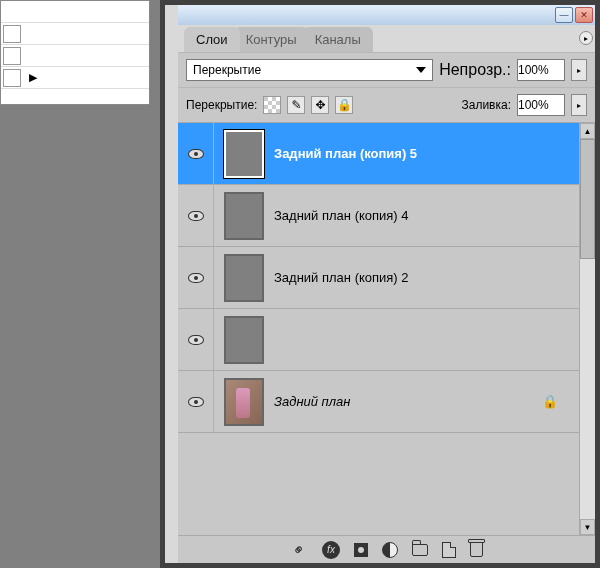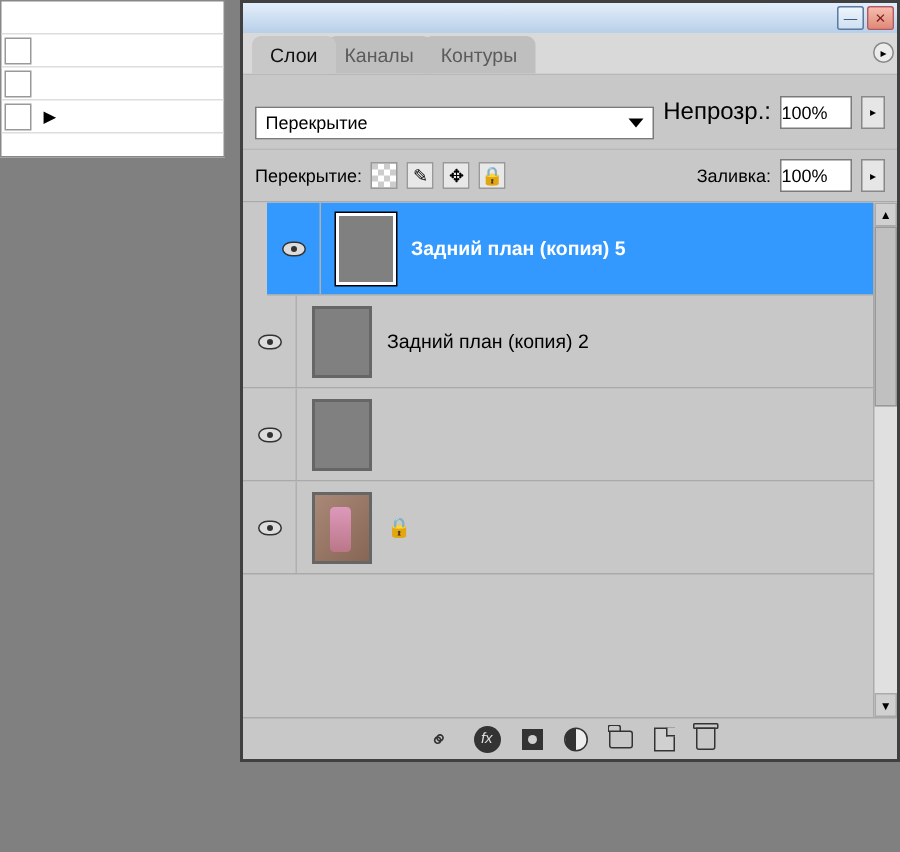--- a/index.html
+++ b/index.html
@@ -3,49 +3,49 @@
 <meta charset="utf-8">
 <style>
 *{box-sizing:border-box;margin:0;padding:0;font-family:Tahoma,Arial,sans-serif;font-size:12px;}
 body{background:#808080;width:600px;height:568px;overflow:hidden;position:relative;}
 
 .bg-frag{position:absolute;left:0;top:0;width:150px;height:105px;background:#fff;border:1px solid #888;}
 .bg-frag .frow{height:22px;border-bottom:1px solid #ddd;display:flex;align-items:center;}
 .bg-frag .fbox{width:18px;height:18px;border:1px solid #999;margin:2px;}
 .bg-frag .farrow{font-size:11px;margin-left:6px}
 
-.panel{position:absolute;left:160px;top:0;width:440px;height:508px;background:#d9d9d9;border:2px solid #404040;display:flex;flex-direction:column;}
+.panel{position:absolute;left:160px;top:0;width:440px;height:568px;background:#d9d9d9;border:5px solid #404040;display:flex;flex-direction:column;padding-left:13px;}
 
 .titlebar{height:20px;background:linear-gradient(#e3eefb,#b8cfe8);display:flex;justify-content:flex-end;align-items:center;padding:0 2px;}
 .tbtn{width:18px;height:16px;margin-left:2px;border:1px solid #5a7aa0;border-radius:2px;display:flex;align-items:center;justify-content:center;font-size:10px;background:linear-gradient(#eef4fb,#cfe0f2);cursor:pointer;}
 .tbtn.close{background:linear-gradient(#f6bcae,#e08a77);border-color:#b55;}
 .tbtn.close::after{content:"✕";font-size:9px;color:#7a1c1c;}
 .tbtn.min::after{content:"—";font-size:9px;color:#2a4a72;}
 
 .tabs{height:27px;background:#d9d9d9;display:flex;align-items:flex-end;padding-left:6px;position:relative;}
 .tab{padding:5px 12px;color:#5b5b5b;border-top-left-radius:6px;border-top-right-radius:6px;font-size:13px;cursor:pointer;position:relative;}
 .tab.active{background:#c8c8c8;color:#111;z-index:2;}
 .tab.inactive{background:#bfbfbf;margin-left:-6px;z-index:1;}
 .menu-fly{position:absolute;right:2px;top:6px;width:14px;height:14px;border:1px solid #888;border-radius:50%;display:flex;align-items:center;justify-content:center;font-size:8px;cursor:pointer;background:#ececec}
 
 .opt-row{background:#c8c8c8;padding:6px 8px;display:flex;align-items:center;gap:6px;border-top:1px solid #b8b8b8;}
-.blend{flex:1;display:flex;align-items:center;border:1px solid #7a7a7a;background:#fff;height:22px;padding:0 6px;justify-content:space-between;cursor:pointer;margin-top:15px;}
+.blend{flex:1;display:flex;align-items:center;border:1px solid #7a7a7a;background:#fff;height:22px;padding:0 6px;justify-content:space-between;cursor:pointer;}
 .blend .tri{width:0;height:0;border-left:5px solid transparent;border-right:5px solid transparent;border-top:6px solid #000;}
 .oplabel{font-size:16px;}
 .valbox{width:48px;height:22px;border:1px solid #7a7a7a;background:#fff;text-align:left;line-height:20px;}
 .spin{width:16px;height:22px;border:1px solid #888;background:#e6e6e6;display:flex;align-items:center;justify-content:center;font-size:8px;cursor:pointer}
 
 .lock-row{background:#c8c8c8;padding:6px 8px;display:flex;align-items:center;gap:6px;border-top:1px solid #b8b8b8;border-bottom:1px solid #aaa;}
 .licon{width:18px;height:18px;display:flex;align-items:center;justify-content:center;border:1px solid #999;background:#e8e8e8;cursor:pointer;font-size:12px;}
 .spacer{flex:1}
 
 .layers{flex:1;background:#c8c8c8;display:flex;overflow:hidden;}
 .llist{flex:1;overflow:hidden;}
 .layer{display:flex;align-items:center;height:62px;border-bottom:1px solid #aaa;background:#c8c8c8;}
-.layer.selected{background:#3399ff;color:#fff;font-weight:bold;margin-left:16px;}
+.layer.selected{background:#3399ff;color:#fff;font-weight:bold;}
 .vis{width:36px;display:flex;align-items:center;justify-content:center;border-right:1px solid #b0b0b0;height:100%;}
 .eye{width:16px;height:10px;border:1px solid #333;border-radius:50%/60%;position:relative;cursor:pointer;background:#ddd}
 .eye::after{content:"";position:absolute;left:5px;top:2px;width:4px;height:4px;border-radius:50%;background:#333}
 .thumb{width:40px;height:48px;background:#808080;border:2px solid #666;margin:0 10px;}
 .layer.selected .thumb{border:2px solid #fff;outline:1px solid #000;}
 .thumb.bg{background:linear-gradient(135deg,#a87,#865);position:relative;}
 .thumb.bg::after{content:"";position:absolute;left:10px;top:8px;width:14px;height:30px;background:linear-gradient(#d9b,#b78);border-radius:3px;}
 .lname{flex:1;font-size:13px;}
 .layer.bottom .lname{font-style:italic;}
 .lockicon{margin-right:20px;font-size:13px;color:#444}
@@ -88,22 +88,22 @@
 
 <div class="panel">
 
   <div class="titlebar">
     <div class="tbtn min"></div>
     <div class="tbtn close"></div>
   </div>
 
   <div class="tabs">
     <div class="tab active">Слои</div>
+    <div class="tab inactive">Контуры</div>
     <div class="tab inactive">Каналы</div>
-    <div class="tab inactive">Контуры</div>
     <div class="menu-fly">▸</div>
   </div>
 
   <div class="opt-row">
     <div class="blend">
       <span>Перекрытие</span>
       <span class="tri"></span>
     </div>
     <span class="oplabel">Непрозр.:</span>
     <div class="valbox">100%</div>
@@ -129,33 +129,41 @@
             <div class="eye"></div>
           </div>
           <div class="thumb"></div>
           <div class="lname">Задний план (копия) 5</div>
         </div>
         <div class="layer">
           <div class="vis">
             <div class="eye"></div>
           </div>
           <div class="thumb"></div>
+          <div class="lname">Задний план (копия) 4</div>
+        </div>
+        <div class="layer">
+          <div class="vis">
+            <div class="eye"></div>
+          </div>
+          <div class="thumb"></div>
           <div class="lname">Задний план (копия) 2</div>
         </div>
         <div class="layer">
           <div class="vis">
             <div class="eye"></div>
           </div>
           <div class="thumb"></div>
         </div>
         <div class="layer bottom">
           <div class="vis">
             <div class="eye"></div>
           </div>
           <div class="thumb bg"></div>
+          <div class="lname">Задний план</div>
           <div class="lockicon">🔒</div>
         </div>
       </div>
     <div class="sbar">
       <div class="sup">▲</div>
       <div class="strak">
           <div class="sthumb"></div>
         </div>
       <div class="sdown">▼</div>
     </div>

